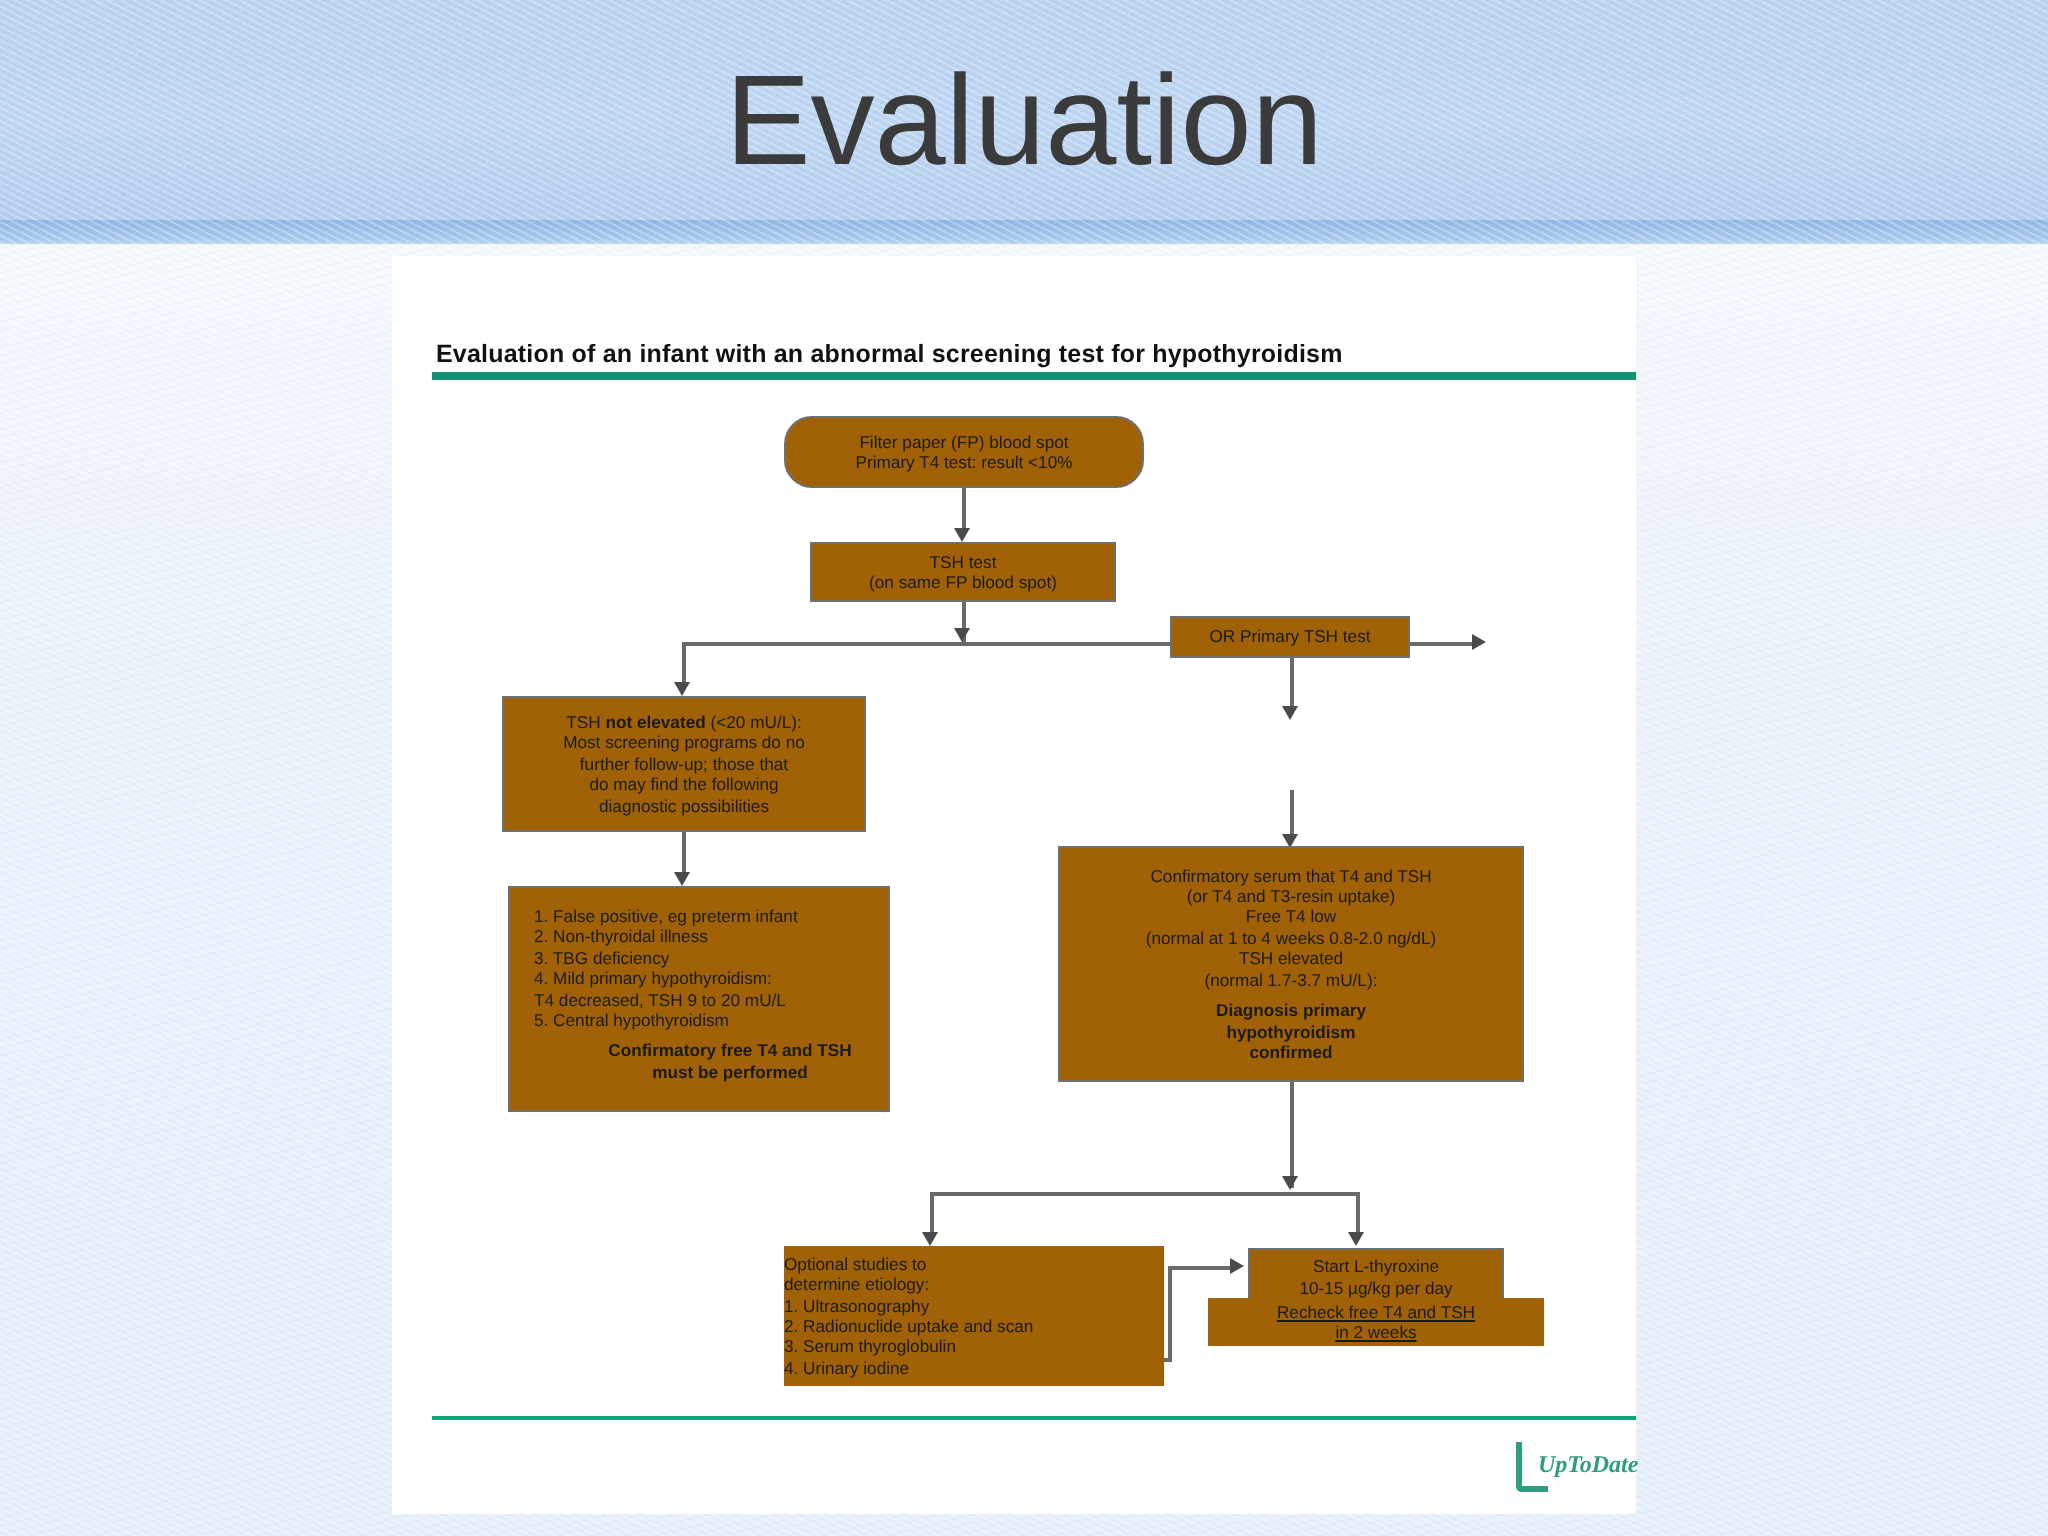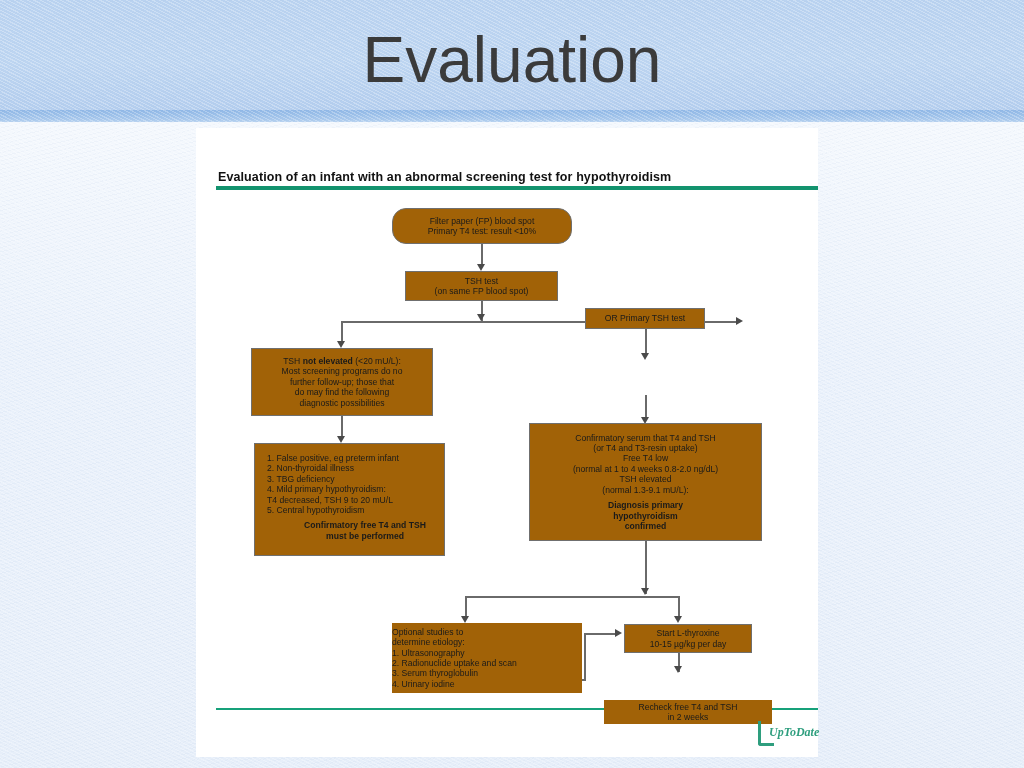--- a/index.html
+++ b/index.html
@@ -204,42 +204,42 @@
       <b style="width:196px;text-align:center;">must be performed</b>
     </div>
 
 
     <div class="node boxed" style="left:333px;top:295px;width:233px;height:118px;">
       <span>Confirmatory serum that T4 and TSH</span>
       <span>(or T4 and T3-resin uptake)</span>
       <span>Free T4 low</span>
       <span>(normal at 1 to 4 weeks 0.8-2.0 ng/dL)</span>
       <span>TSH elevated</span>
-      <span>(normal 1.3-9.1 mU/L):</span>
+      <span>(normal 1.7-3.7 mU/L):</span>
       <div class="gap"></div>
       <b>Diagnosis primary</b>
       <b>hypothyroidism</b>
       <b>confirmed</b>
     </div>
 
     <div class="node plain lalign" style="left:196px;top:495px;width:190px;height:70px;">
       <span>Optional studies to</span>
       <span>determine etiology:</span>
       <span>1. Ultrasonography</span>
       <span>2. Radionuclide uptake and scan</span>
       <span>3. Serum thyroglobulin</span>
       <span>4. Urinary iodine</span>
     </div>
 
     <div class="node boxed" style="left:428px;top:496px;width:128px;height:29px;">
       <span>Start L-thyroxine</span>
       <span>10-15 µg/kg per day</span>
     </div>
 
-    <div class="node plain" style="left:408px;top:572px;width:168px;height:24px;">
+    <div class="node plain" style="left:408px;top:521px;width:168px;height:24px;text-decoration:underline;">
       <span>Recheck free T4 and TSH</span>
       <span>in 2 weeks</span>
     </div>
 
   </div>
 
   <div id="logo">
     <div id="logo-l"></div>
     <div id="logo-text">UpToDate</div>
   </div>

